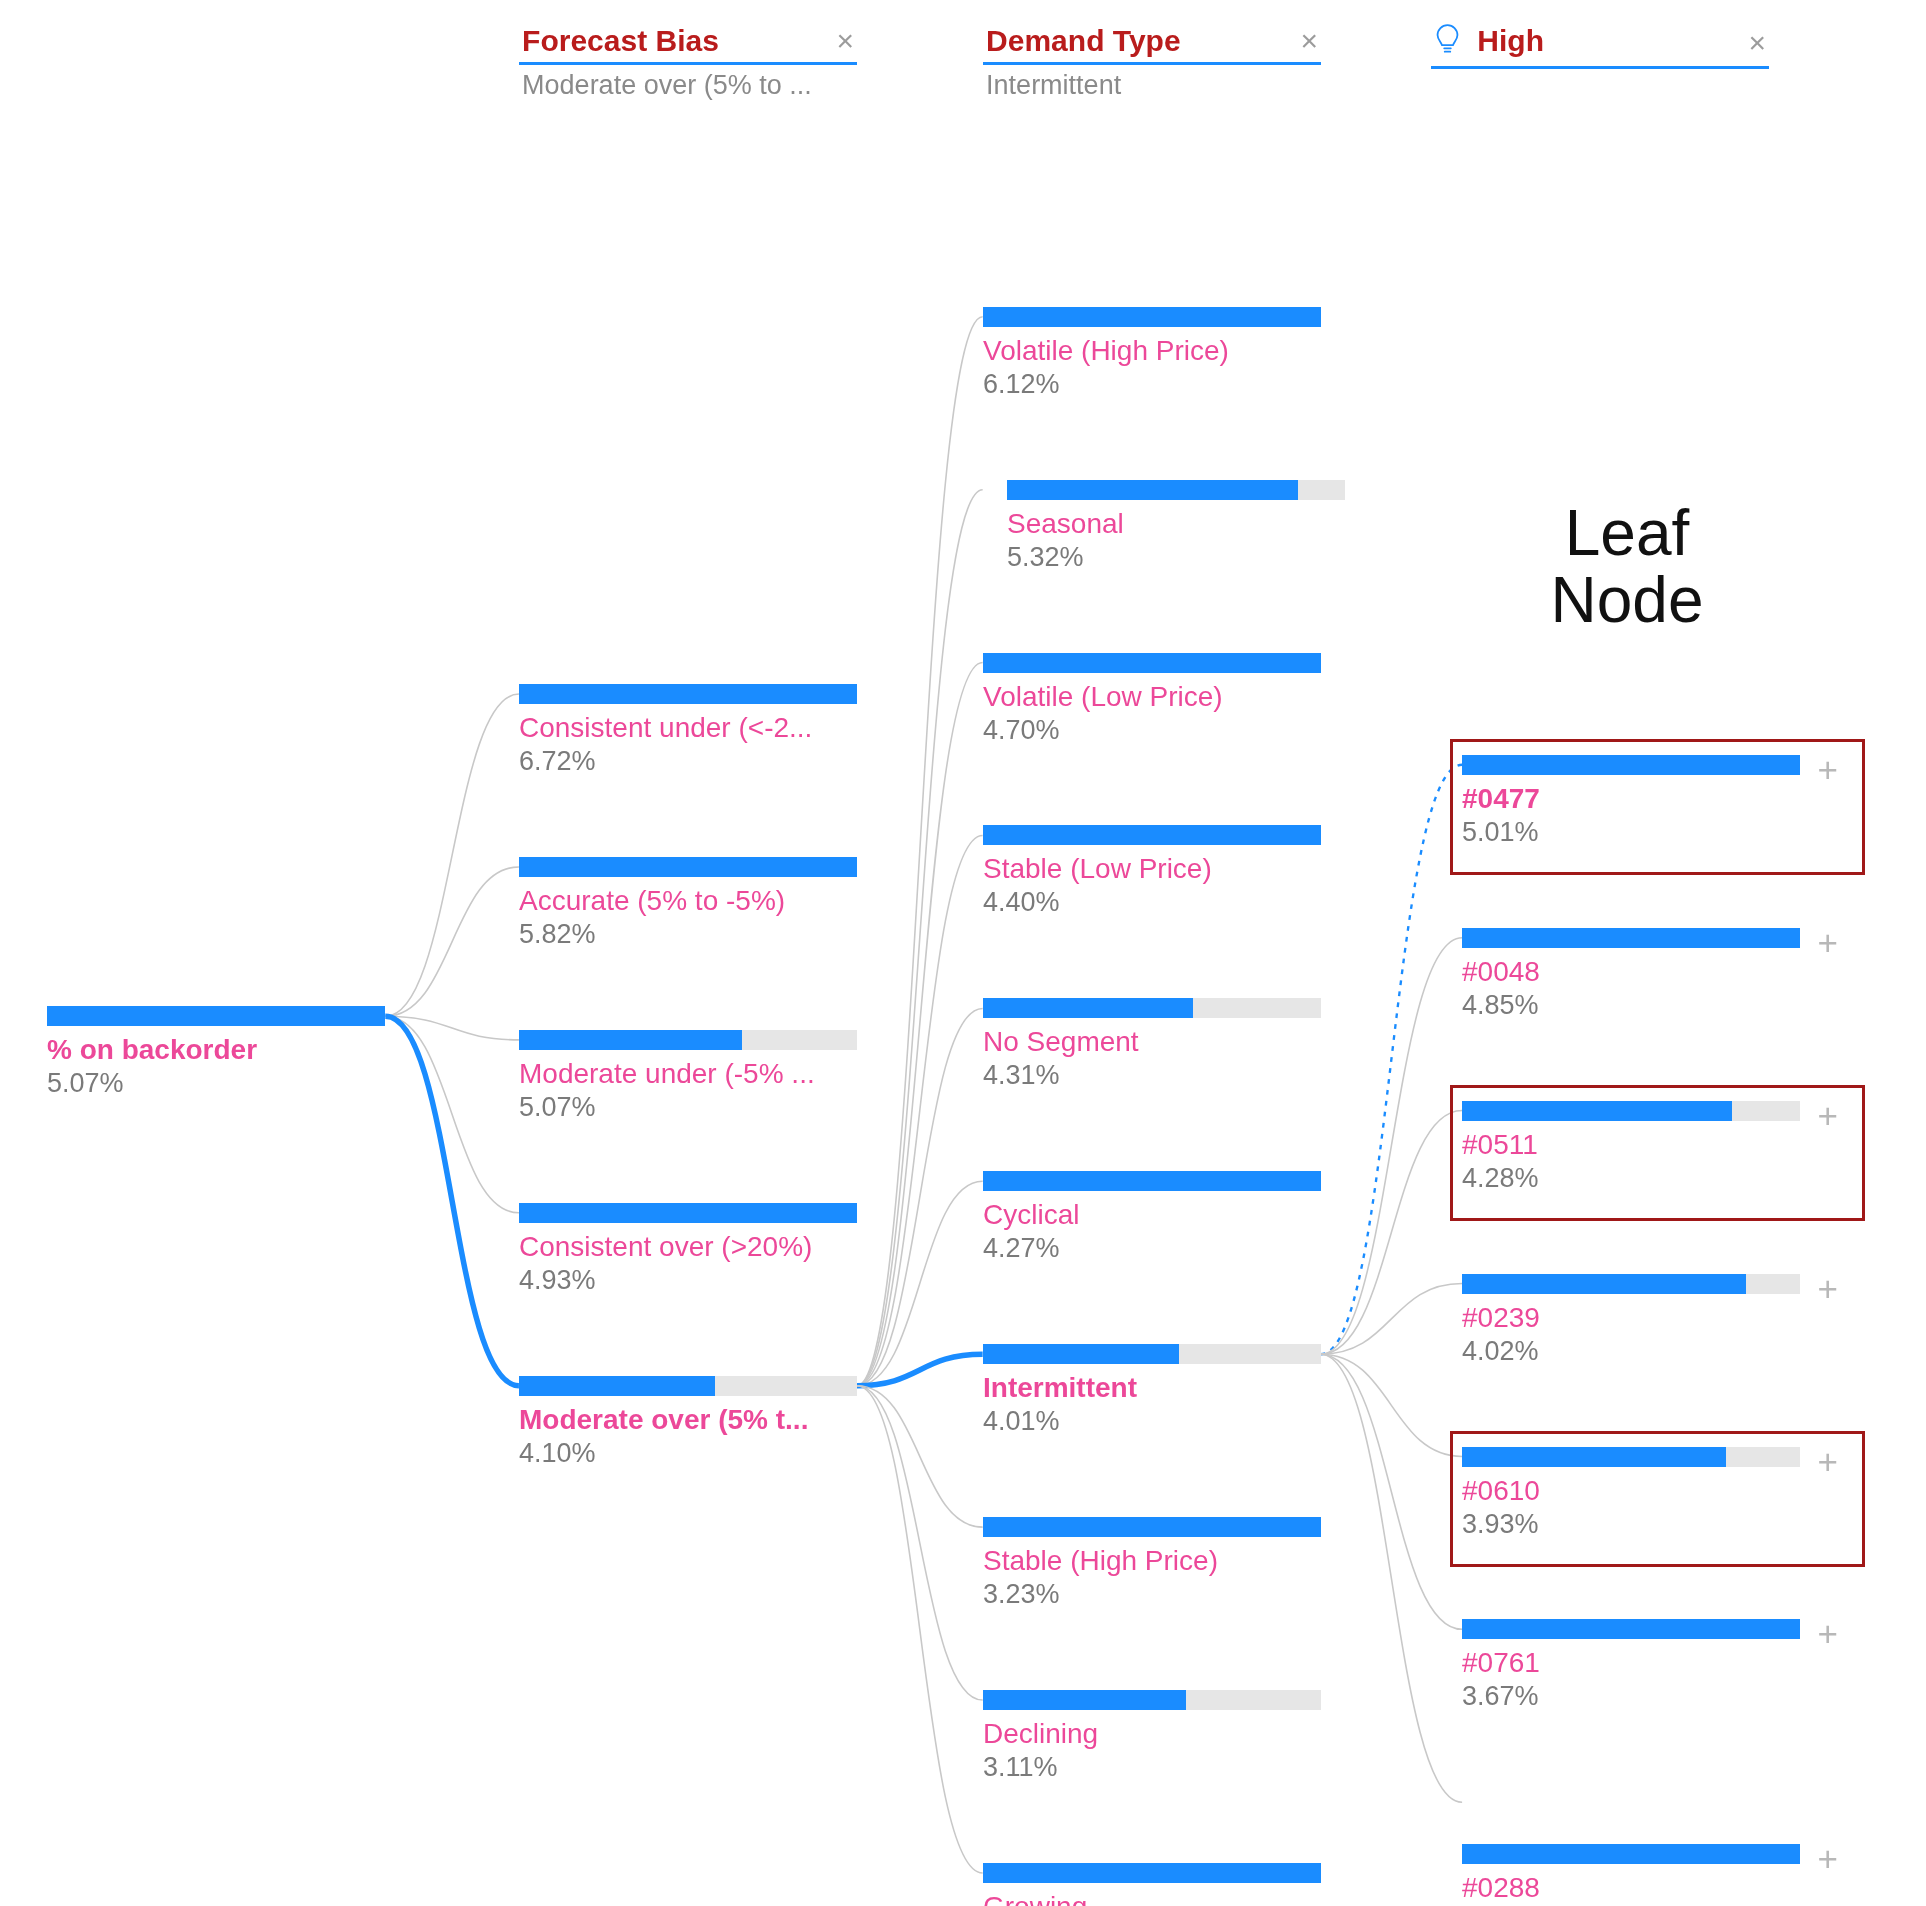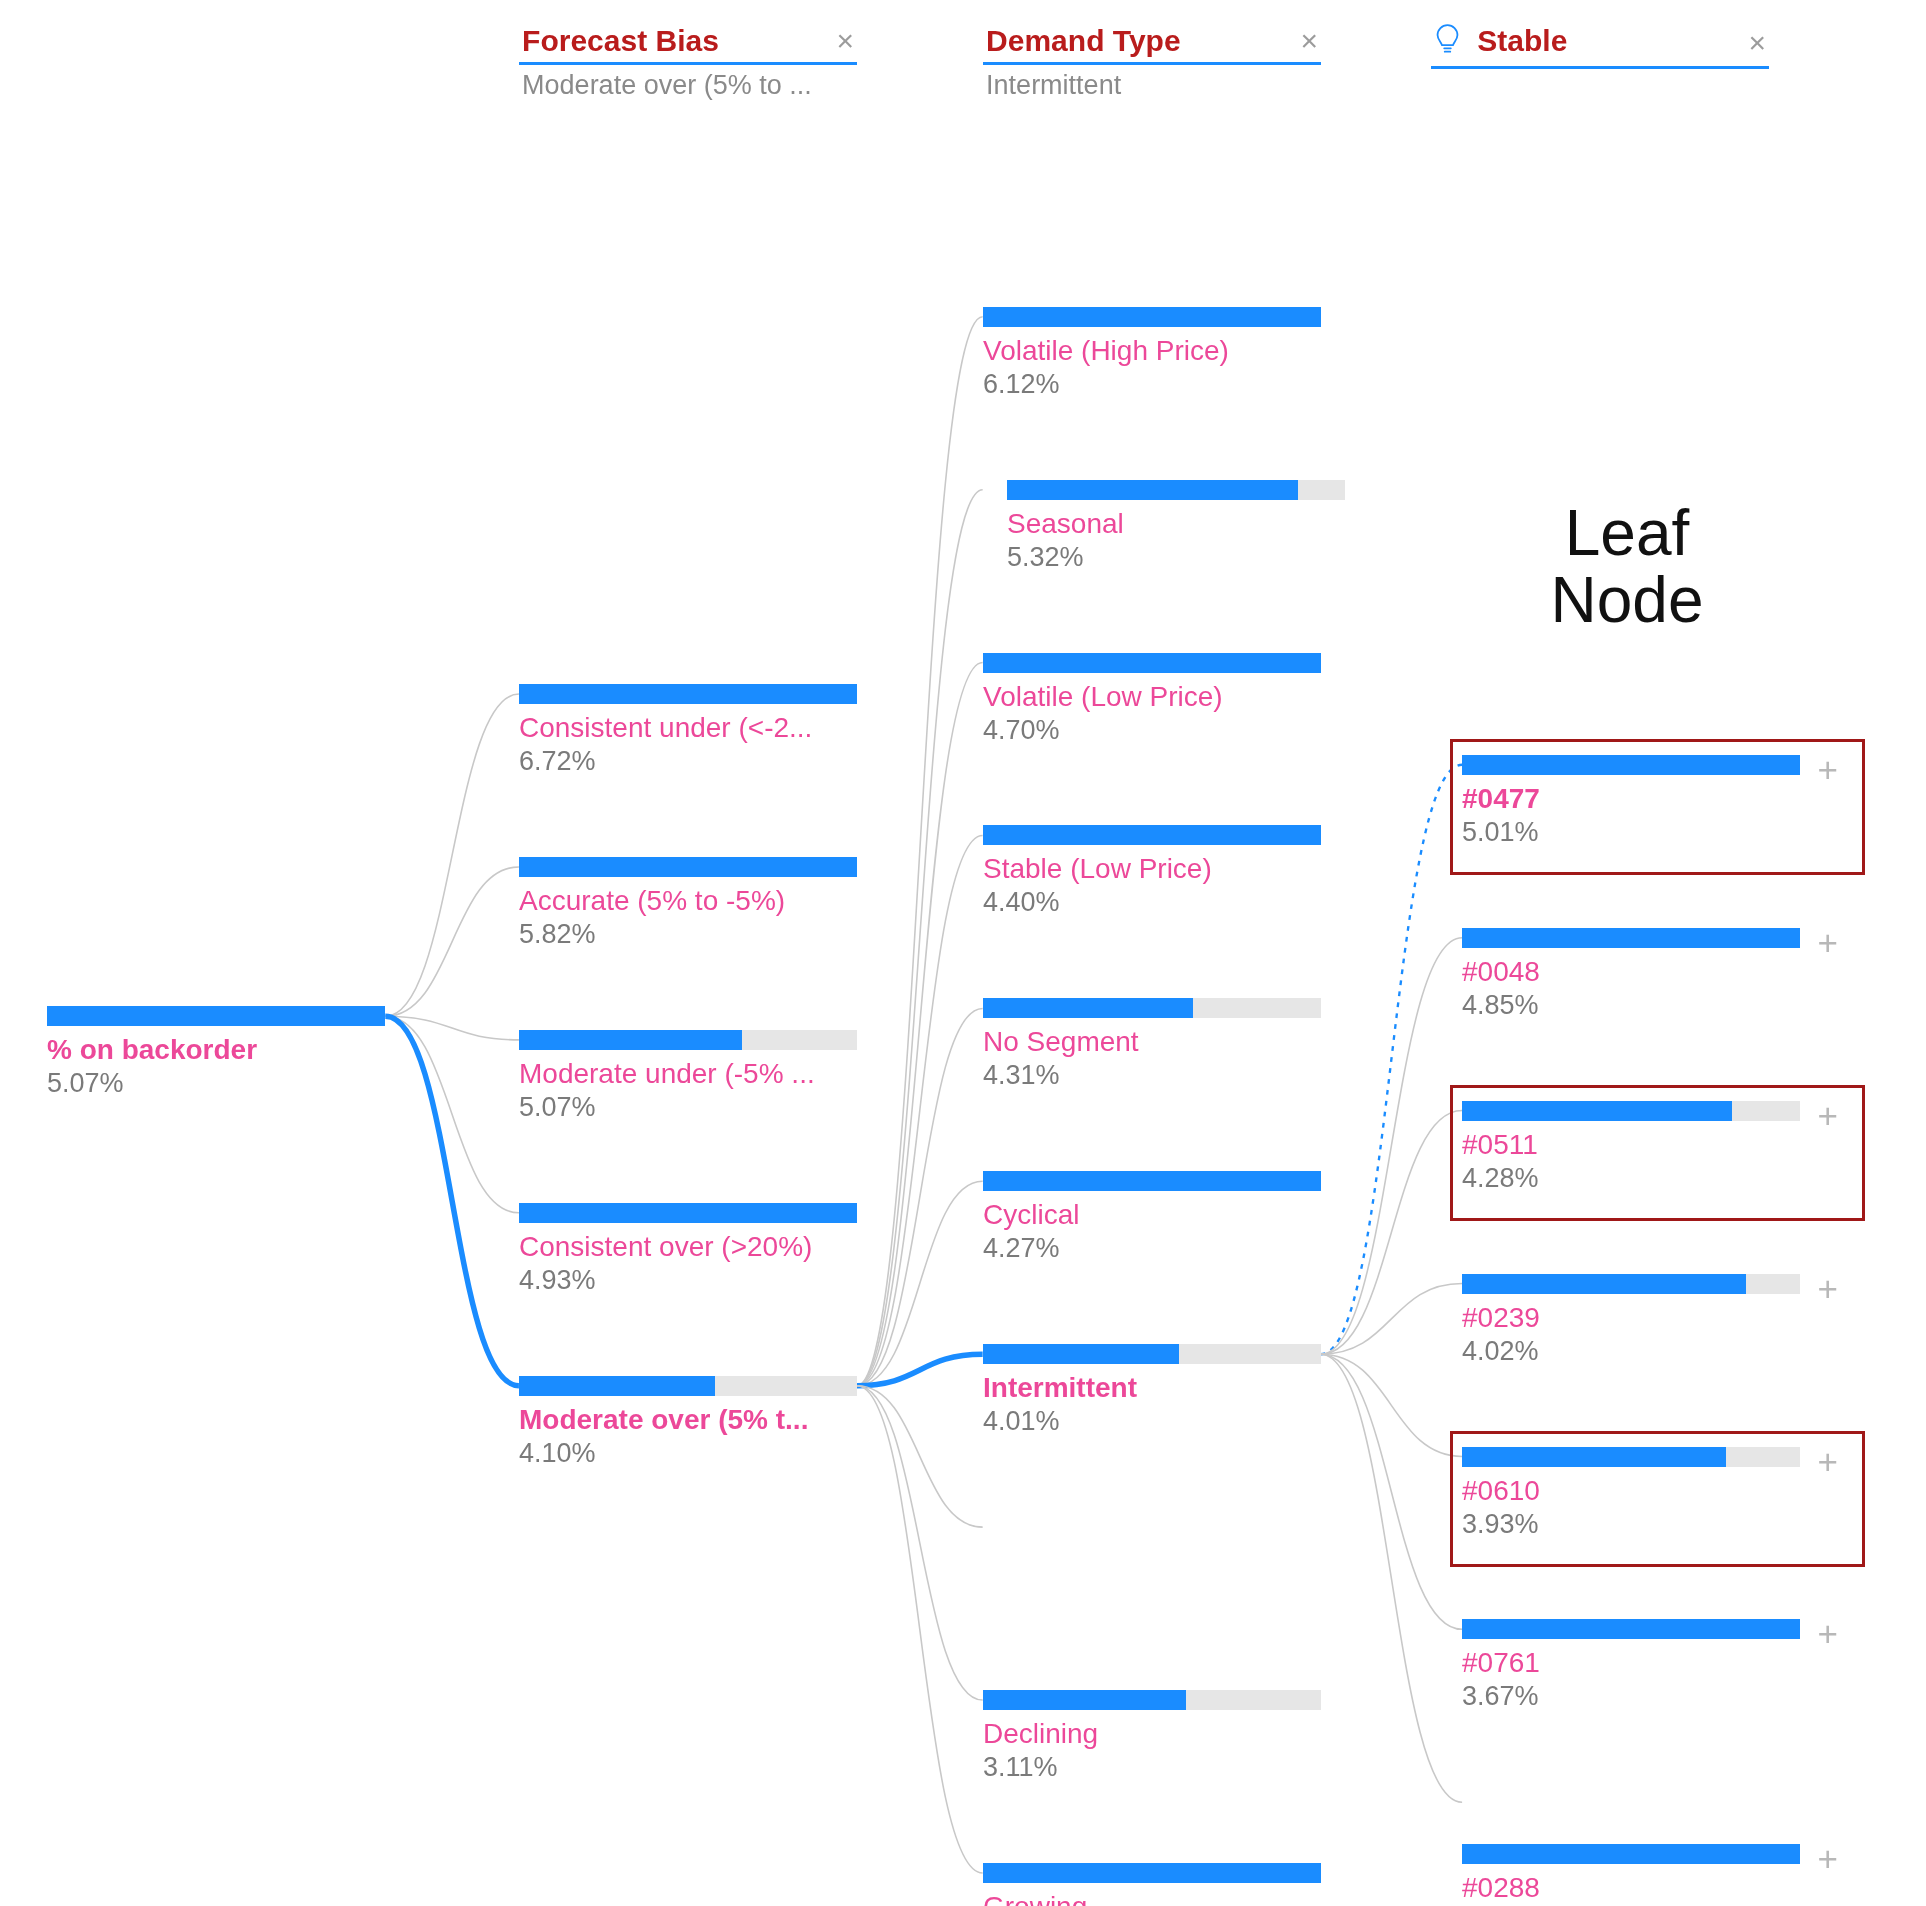--- a/index.html
+++ b/index.html
@@ -132,21 +132,21 @@
 
   <div class="header-pill" style="left:1431px; top:23.6px;">
     <div class="label-row">
       <span class="label">
         <span class="bulb">
           <svg width="27" height="31" viewBox="0 0 24 28">
             <path d="M12 1 C7 1 3 5 3 10 C3 14 6 16 7 19 L17 19 C18 16 21 14 21 10 C21 5 17 1 12 1 Z" fill="none" stroke="#1a8cff" stroke-width="1.6"></path>
             <path d="M9 22 L15 22 M9.5 25 L14.5 25" stroke="#1a8cff" stroke-width="1.6" stroke-linecap="round"></path>
           </svg>
         </span>
-        <span>Stable</span>
+        <span>High</span>
       </span>
       <span class="close">×</span>
     </div>
   </div>
 
   <div class="annotation" style="left:1525px; top:464px; width:204px;margin-top:36px;">
     <span style="white-space:pre-line;">Leaf
 Node</span>
   </div>
 
@@ -259,20 +259,27 @@
       <div class="node-label">Cyclical</div>
       <div class="node-value">4.27%</div>
     </div>
     <div class="node" style="left: 983px; top: 1344px;">
       <div class="bar-track">
         <div class="bar-fill" style="width: 58%;"></div>
       </div>
       <div class="node-label bold">Intermittent</div>
       <div class="node-value">4.01%</div>
     </div>
+    <div class="node" style="left: 983px; top: 1517px;">
+      <div class="bar-track">
+        <div class="bar-fill" style="width: 100%;"></div>
+      </div>
+      <div class="node-label">Stable (High Price)</div>
+      <div class="node-value">3.23%</div>
+    </div>
     <div class="node" style="left: 983px; top: 1690px;">
       <div class="bar-track">
         <div class="bar-fill" style="width: 60%;"></div>
       </div>
       <div class="node-label">Declining</div>
       <div class="node-value">3.11%</div>
     </div>
     <div class="node" style="left: 983px; top: 1863px;">
       <div class="bar-track">
         <div class="bar-fill" style="width: 100%;"></div>

